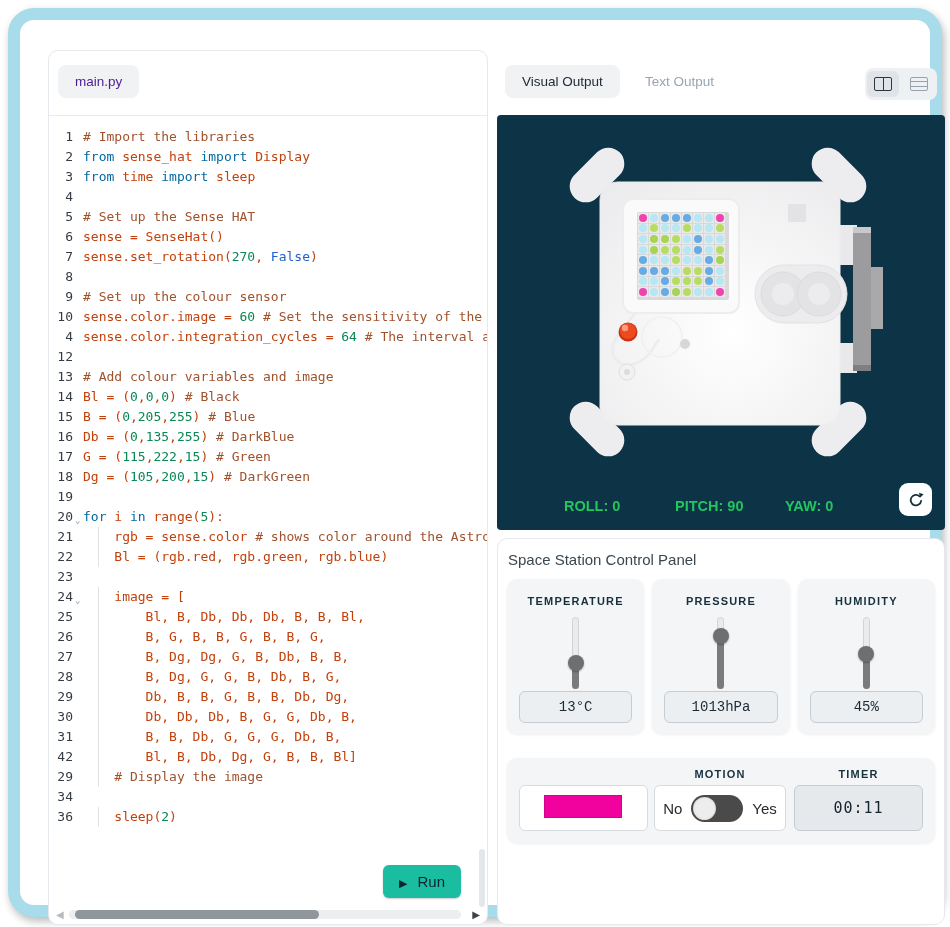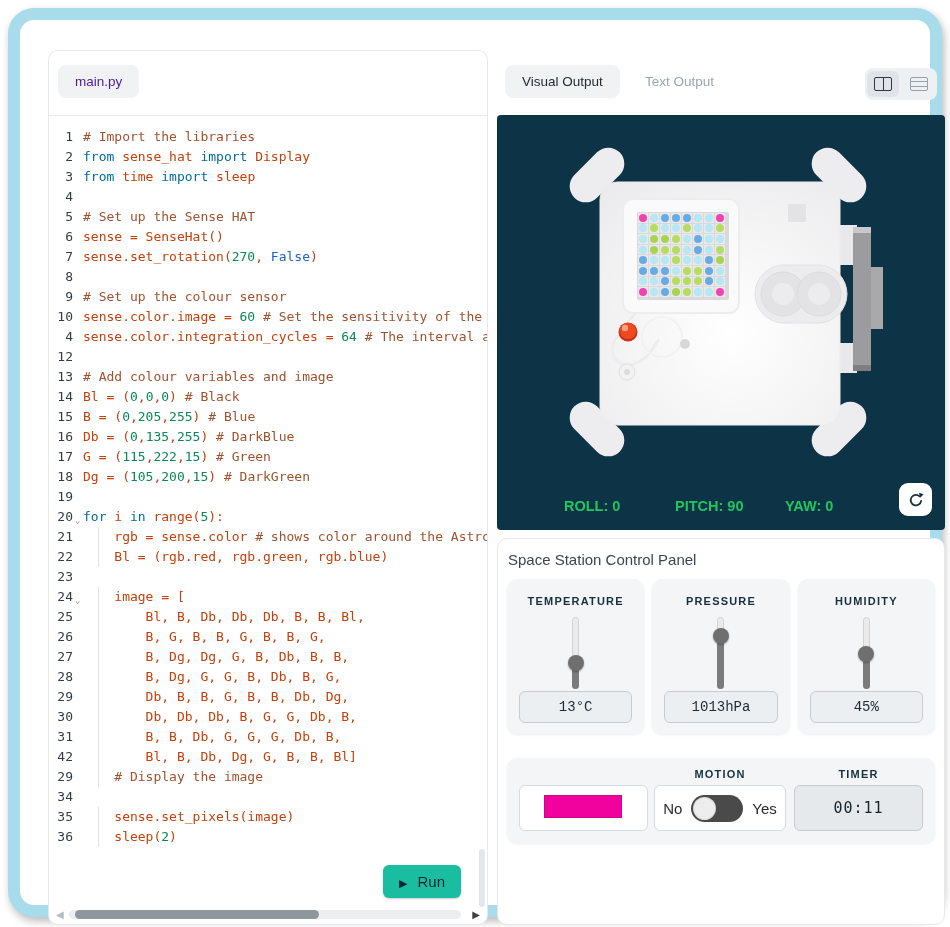--- a/index.html
+++ b/index.html
@@ -141,21 +141,20 @@
           <div class="code-line g"><span class="gut">25</span><span class="src"><span class="tok-d">        Bl, B, Db, Db, Db, B, B, Bl,</span></span></div>
           <div class="code-line g"><span class="gut">26</span><span class="src"><span class="tok-d">        B, G, B, B, G, B, B, G,</span></span></div>
           <div class="code-line g"><span class="gut">27</span><span class="src"><span class="tok-d">        B, Dg, Dg, G, B, Db, B, B,</span></span></div>
           <div class="code-line g"><span class="gut">28</span><span class="src"><span class="tok-d">        B, Dg, G, G, B, Db, B, G,</span></span></div>
           <div class="code-line g"><span class="gut">29</span><span class="src"><span class="tok-d">        Db, B, B, G, B, B, Db, Dg,</span></span></div>
           <div class="code-line g"><span class="gut">30</span><span class="src"><span class="tok-d">        Db, Db, Db, B, G, G, Db, B,</span></span></div>
           <div class="code-line g"><span class="gut">31</span><span class="src"><span class="tok-d">        B, B, Db, G, G, G, Db, B,</span></span></div>
           <div class="code-line g"><span class="gut">42</span><span class="src"><span class="tok-d">        Bl, B, Db, Dg, G, B, B, Bl]</span></span></div>
           <div class="code-line g"><span class="gut">29</span><span class="src"><span class="tok-d">    </span><span class="tok-c"># Display the image</span></span></div>
           <div class="code-line g"><span class="gut">34</span><span class="src"></span></div>
-          <div class="code-line g"><span class="gut">35</span><span class="src"><span class="tok-d">    sense.set_pixels(image)</span></span></div>
           <div class="code-line g"><span class="gut">36</span><span class="src"><span class="tok-d">    sleep(</span><span class="tok-n">2</span><span class="tok-d">)</span></span></div>
         </div>
     <button class="run-btn">
       <span class="play">▶</span><span>Run</span>
     </button>
     <div class="vscroll-thumb"></div>
     <span class="hs-arrow hs-left">◀</span>
     <div class="hscroll-track">
       <div class="hscroll-thumb"></div>
     </div>

